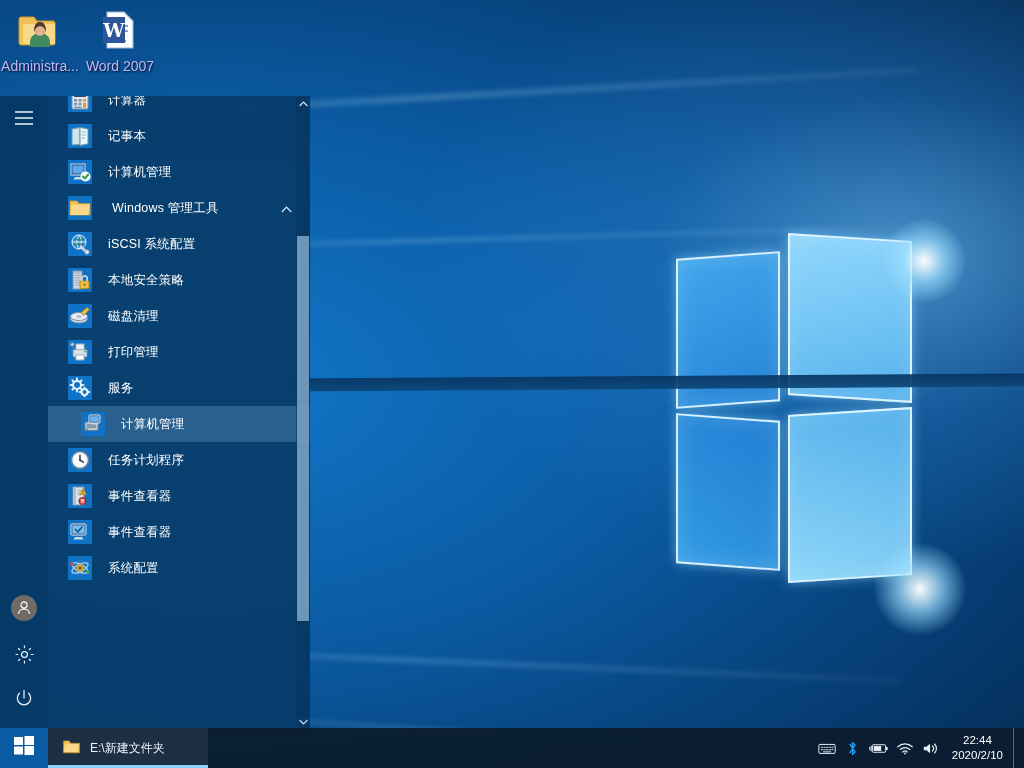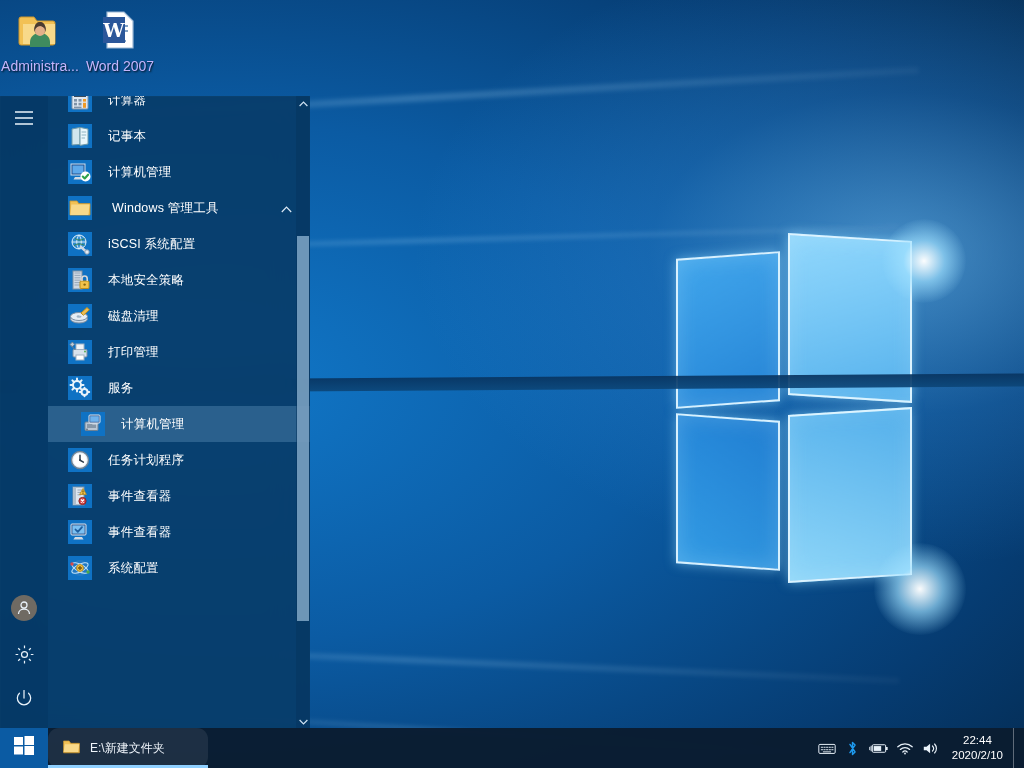--- a/index.html
+++ b/index.html
@@ -150,21 +150,21 @@
     position: absolute; left: 0; bottom: 0; width: 1024px; height: 40px;
     background: rgba(10,28,48,0.96);
     display: flex; align-items: stretch;
   }
   #start-button {
     width: 48px; display: flex; align-items: center; justify-content: center;
     background: #0b5ba3; cursor: default;
   }
   .task-btn {
     position: relative; display: flex; align-items: center; gap: 9px;
-    padding: 0 14px; min-width: 160px; cursor: default; border-radius: 11px;
+    padding: 0 14px; min-width: 160px; cursor: default;
   }
   .task-btn.active { background: rgba(255,255,255,.08); }
   .task-btn.active::after {
     content: ""; position: absolute; left: 0; right: 0; bottom: 0;
     height: 3px; background: #8fd0ff;
   }
   .task-label { font-size: 12px; color: #eef4fa; white-space: nowrap; }
   .tray { margin-left: auto; display: flex; align-items: flex-end; padding-right: 4px; }
   .tray-ico {
     width: 26px; height: 40px; display: flex; align-items: center; justify-content: center;

